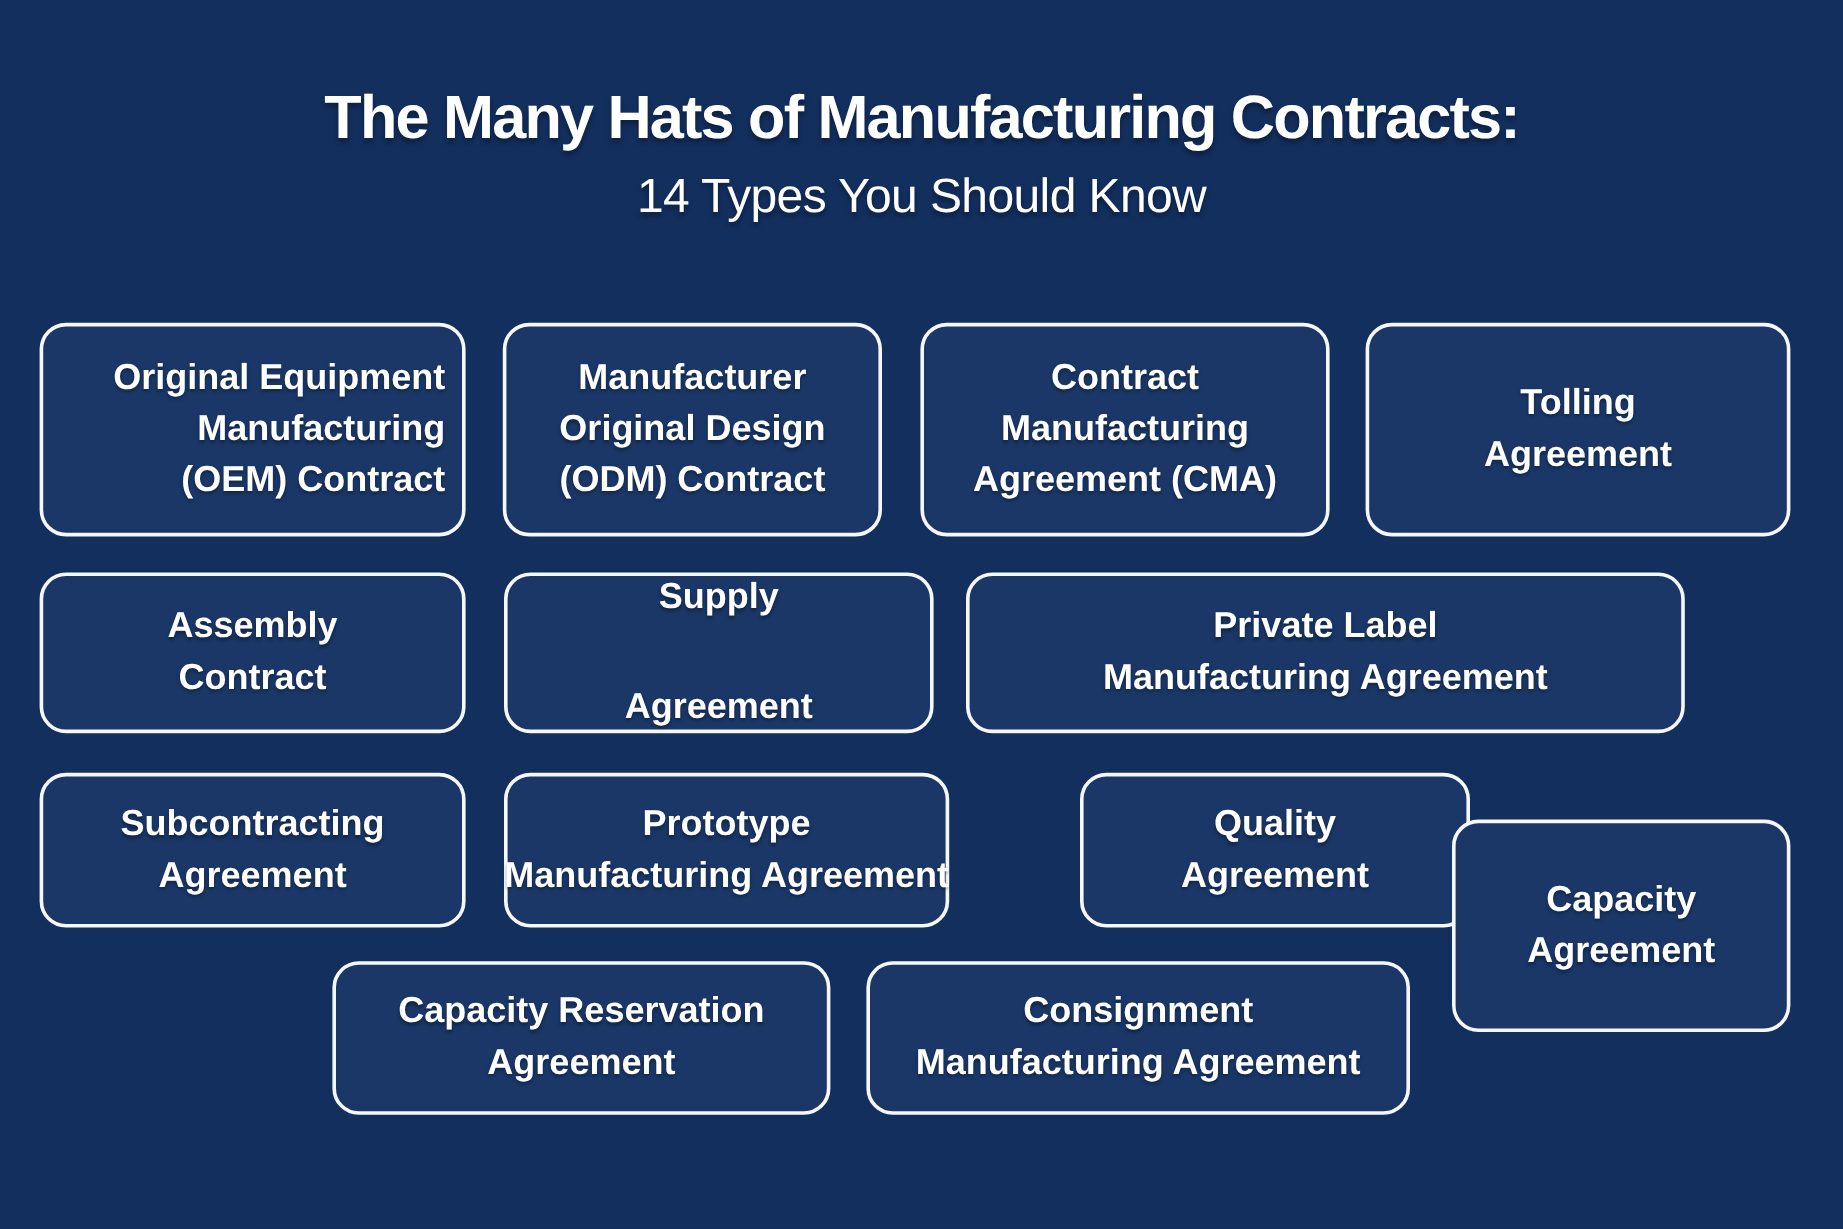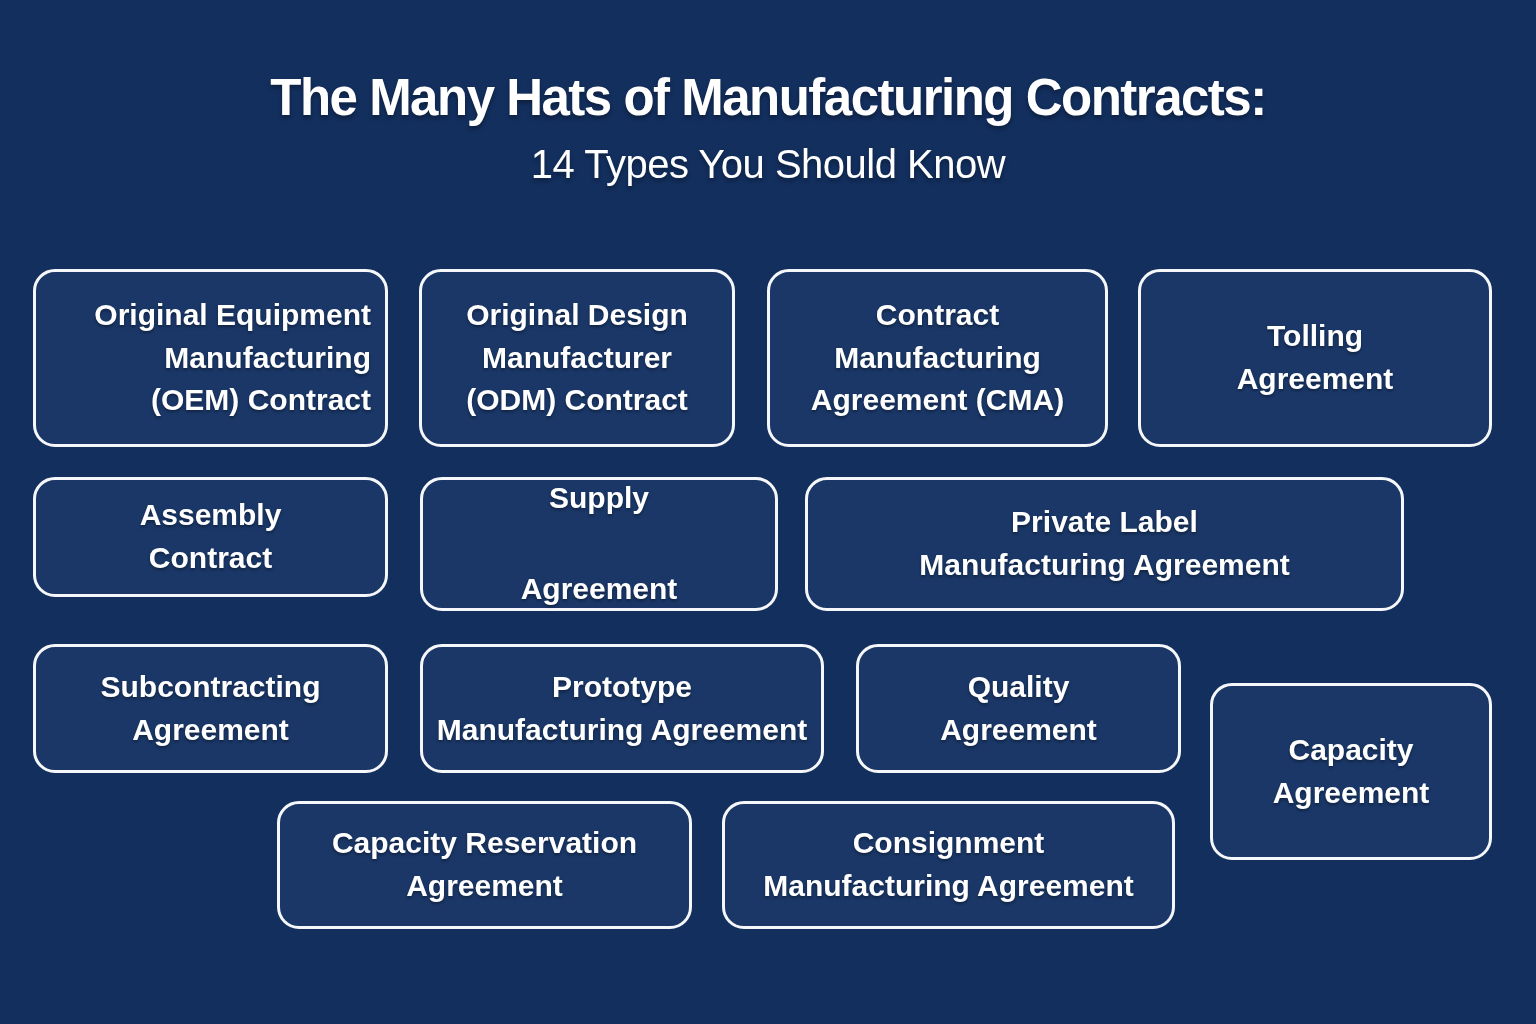--- a/index.html
+++ b/index.html
@@ -78,62 +78,62 @@
     <div class="title-line2">14 Types You Should Know</div>
   </div>
 
   <div class="box" style="left:33px; top:269px; width:355px; height:178px;align-items:flex-end;">
     <span class="line">Original Equipment</span>
     <span class="line">Manufacturing</span>
     <span class="line">(OEM) Contract</span>
   </div>
 
   <div class="box" style="left:419px; top:269px; width:316px; height:178px;">
+    <span class="line">Manufacturer</span>
     <span class="line">Original Design</span>
-    <span class="line">Manufacturer</span>
     <span class="line">(ODM) Contract</span>
   </div>
 
   <div class="box" style="left:767px; top:269px; width:341px; height:178px;">
     <span class="line">Contract</span>
     <span class="line">Manufacturing</span>
     <span class="line">Agreement (CMA)</span>
   </div>
 
   <div class="box" style="left:1138px; top:269px; width:354px; height:178px;">
     <span class="line">Tolling</span>
     <span class="line">Agreement</span>
   </div>
 
-  <div class="box" style="left:33px; top:477px; width:355px; height:120px;">
+  <div class="box" style="left:33px; top:477px; width:355px; height:134px;">
     <span class="line">Assembly</span>
     <span class="line">Contract</span>
   </div>
 
   <div class="box" style="left:420px; top:477px; width:358px; height:134px;gap:48px;">
     <span class="line">Supply</span>
     <span class="line">Agreement</span>
   </div>
 
   <div class="box" style="left:805px; top:477px; width:599px; height:134px;">
     <span class="line">Private Label</span>
     <span class="line">Manufacturing Agreement</span>
   </div>
 
   <div class="box" style="left:33px; top:644px; width:355px; height:129px;justify-content:center;">
     <span class="line">Subcontracting</span>
     <span class="line">Agreement</span>
   </div>
 
-  <div class="box" style="left:420px; top:644px; width:404px; height:129px;">
+  <div class="box" style="left:420px; top:644px; width:371px; height:129px;">
     <span class="line">Prototype</span>
     <span class="line">Manufacturing Agreement</span>
   </div>
 
-  <div class="box" style="left:856px; top:644px; width:325px; height:129px;">
+  <div class="box" style="left:900px; top:644px; width:325px; height:129px;">
     <span class="line">Quality</span>
     <span class="line">Agreement</span>
   </div>
 
   <div class="box" style="left:1210px; top:643px; width:282px; height:177px;margin-top:40px;">
     <span class="line">Capacity</span>
     <span class="line">Agreement</span>
   </div>
 
   <div class="box" style="left:277px; top:801px; width:415px; height:128px;">

